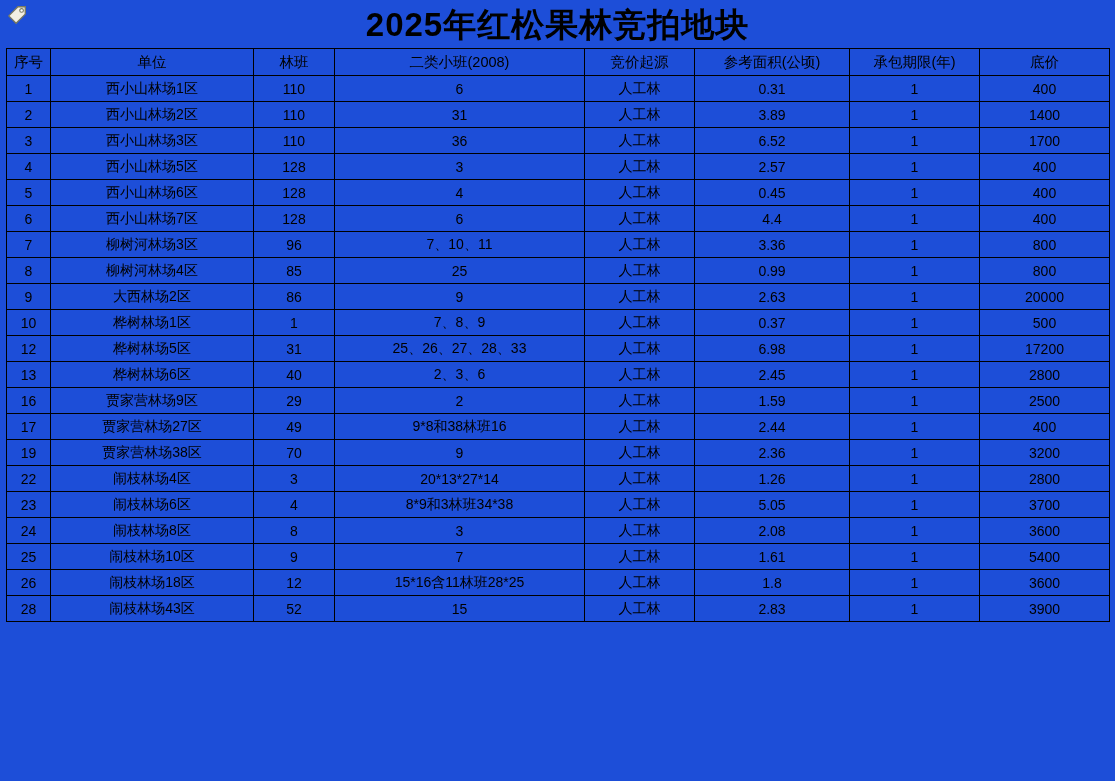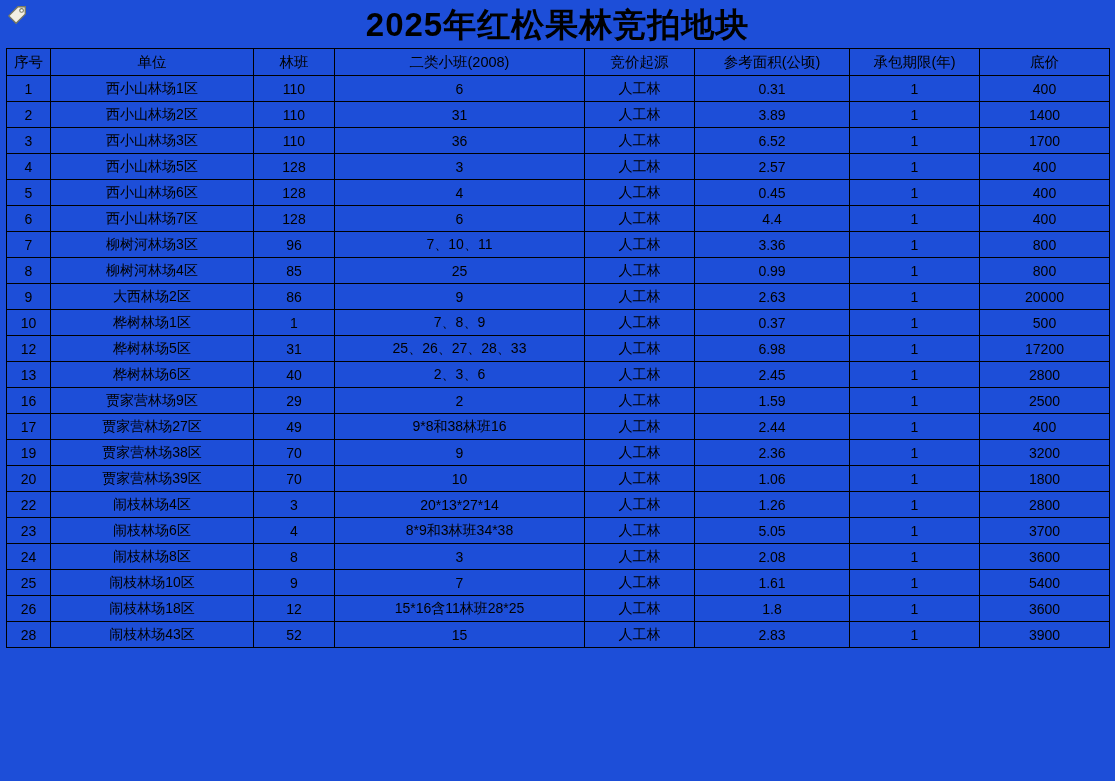--- a/index.html
+++ b/index.html
@@ -256,30 +256,20 @@
           <td>19</td>
           <td>贾家营林场38区</td>
           <td>70</td>
           <td>9</td>
           <td>人工林</td>
           <td>2.36</td>
           <td>1</td>
           <td>3200</td>
         </tr>
         <tr>
-          <td>20</td>
-          <td>贾家营林场39区</td>
-          <td>70</td>
-          <td>10</td>
-          <td>人工林</td>
-          <td>1.06</td>
-          <td>1</td>
-          <td>1800</td>
-        </tr>
-        <tr>
           <td>22</td>
           <td>闹枝林场4区</td>
           <td>3</td>
           <td>20*13*27*14</td>
           <td>人工林</td>
           <td>1.26</td>
           <td>1</td>
           <td>2800</td>
         </tr>
         <tr>

